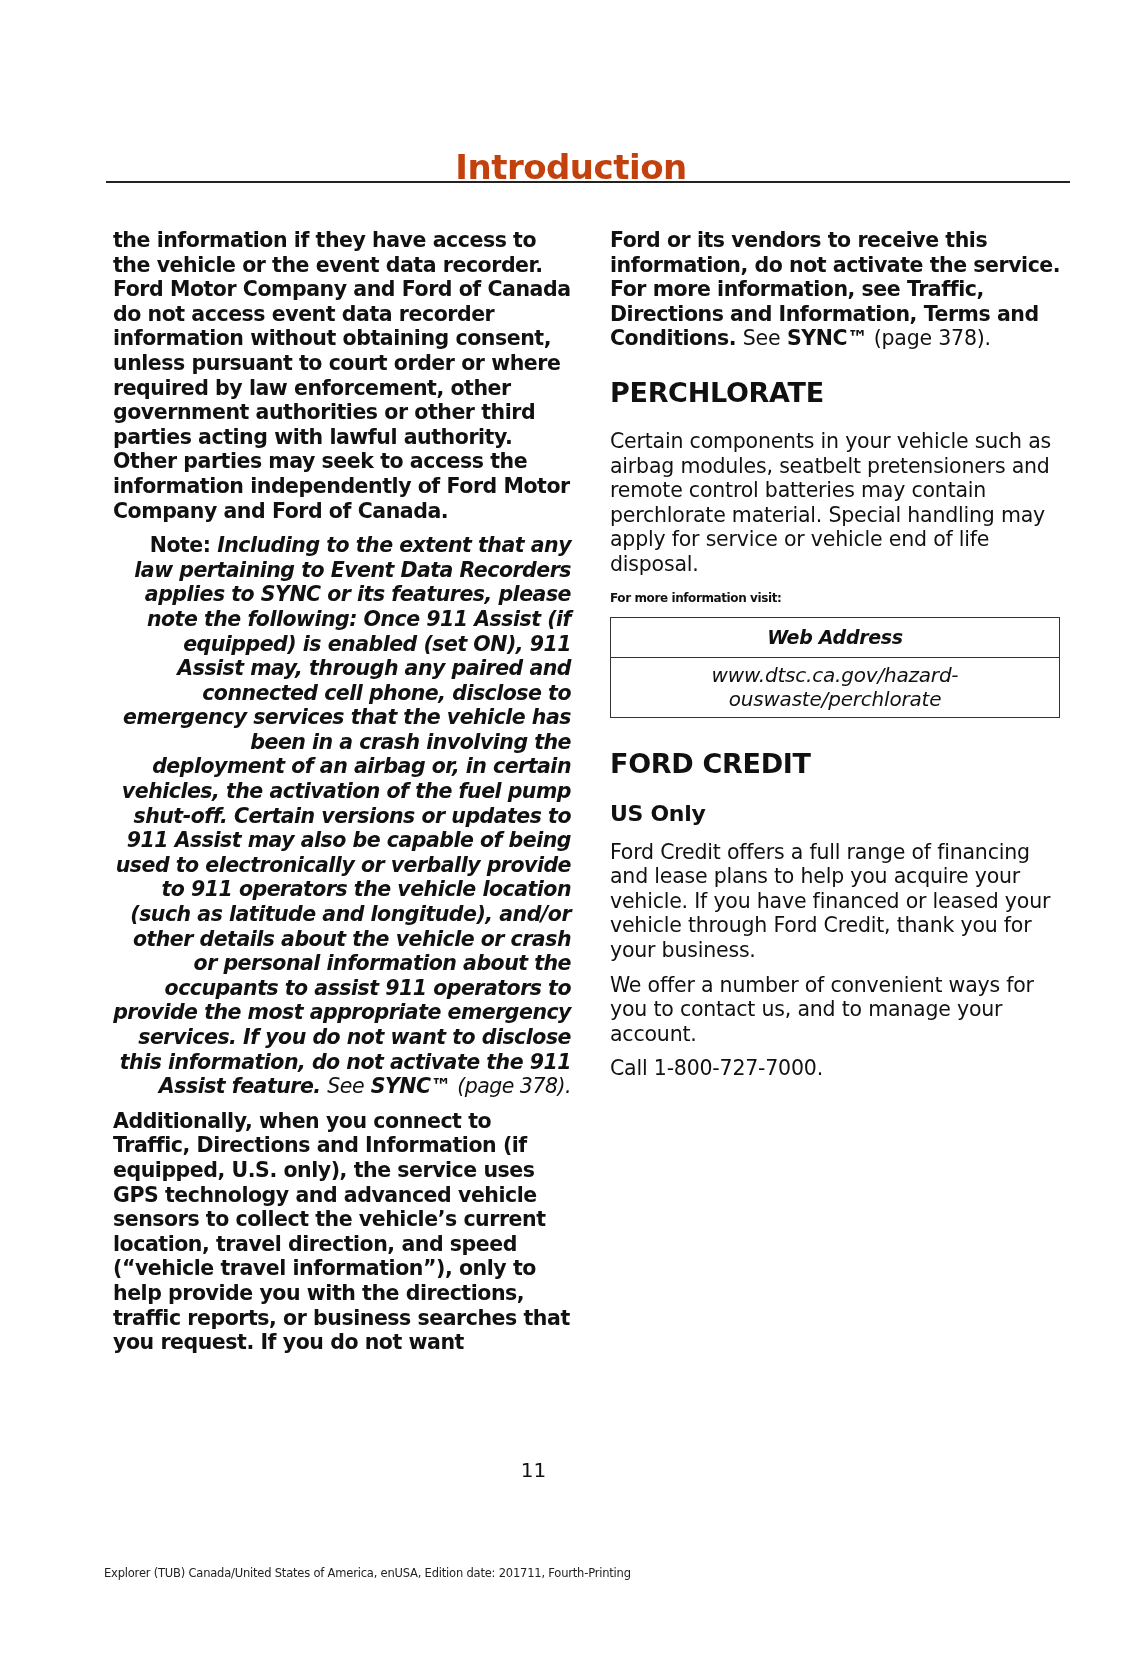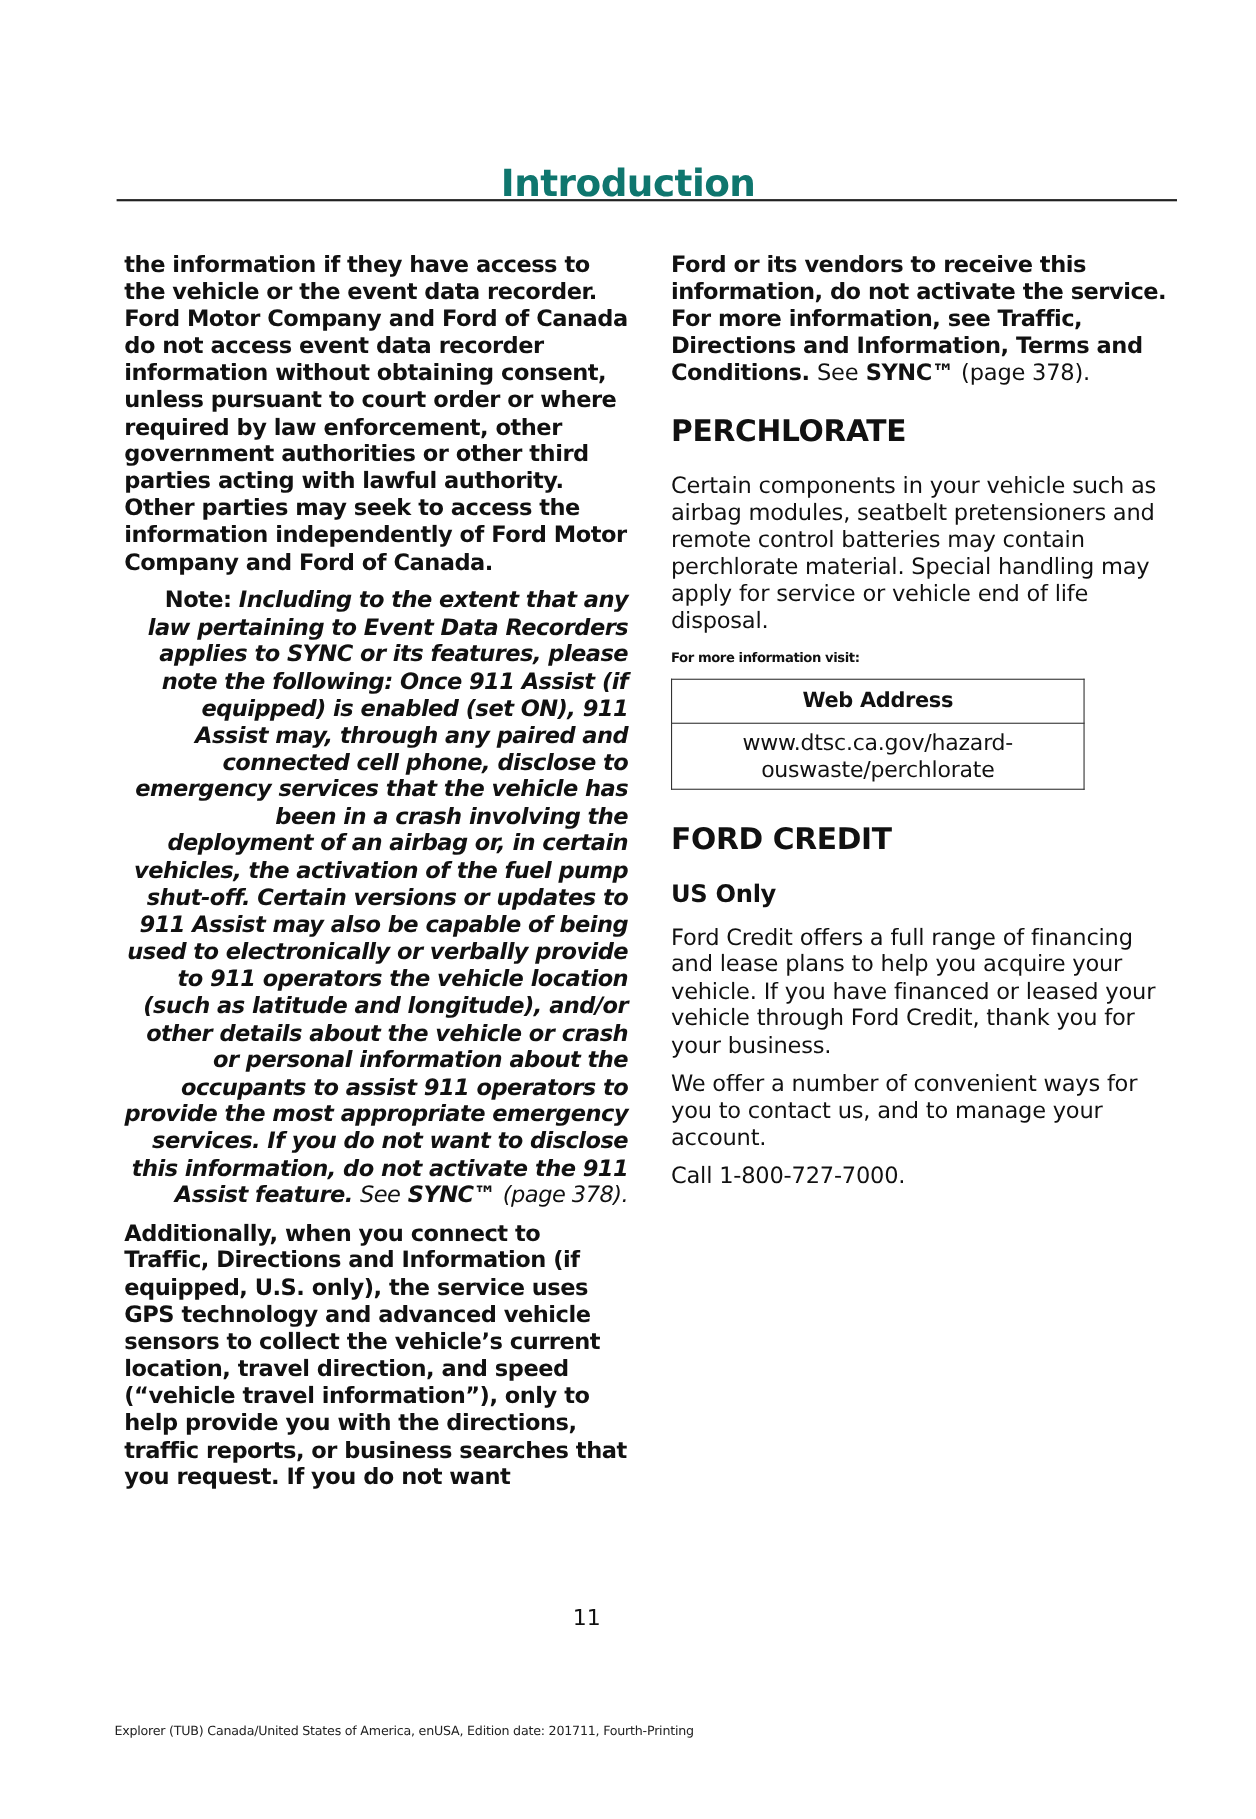--- a/index.html
+++ b/index.html
@@ -3,42 +3,42 @@
 <meta charset="utf-8">
 <style>
   html, body { margin: 0; padding: 0; background: #ffffff; }
   body {
     width: 1142px; height: 1654px; position: relative; overflow: hidden;
     font-family: "DejaVu Sans", sans-serif; color: #111111;
   }
   .page-title {
     position: absolute; left: 0; top: 124px; width: 1142px; text-align: center;
     font-family: "DejaVu Sans", sans-serif; font-weight: bold; font-size: 34px;
-    letter-spacing: -0.5px; color: #0f766e;
+    letter-spacing: -0.5px; color: #c2410c;
   }
   .title-rule {
     position: absolute; left: 106px; top: 181px; width: 964px; height: 0;
     border-top: 2px solid #222;
   }
   .col { position: absolute; top: 228px; width: 458px; }
   .col-left { left: 113px; }
   .col-right { left: 610px; width: 452px; }
   p { margin: 0 0 10px 0; font-size: 20.5px; line-height: 24.6px; }
   .bold { font-weight: bold; letter-spacing: -0.45px; }
   .note p { font-weight: bold; font-style: italic; letter-spacing: -0.5px; text-align: right; }
   .reg { font-weight: normal; letter-spacing: -0.2px; }
   .reg-it { font-weight: normal; font-style: italic; }
   .b-up { font-weight: bold; font-style: normal; }
   h2 {
     margin: 26px 0 20px 0; font-size: 27px; font-weight: bold; letter-spacing: -0.3px;
     line-height: 32px;
   }
   h3 { margin: 0 0 12px 0; font-size: 22px; font-weight: bold; line-height: 28px; letter-spacing: -0.3px;}
   .subhead { font-size: 12px; font-weight: bold; margin: 14px 0 12px 0; letter-spacing: -0.4px; }
-  table.web { width: 376px; border-collapse: collapse; margin: 0 0 0 0; }
+  table.web { width: 450px; border-collapse: collapse; margin: 0 0 0 0; font-style: italic; }
   table.web th, table.web td {
     border: 1.5px solid #333; text-align: center; font-size: 20px; line-height: 24px;
   }
   table.web th { font-weight: bold; padding: 7px 4px 8px 4px; font-size: 19px; letter-spacing: -0.3px; }
   table.web td { font-weight: normal; padding: 5px 20px 6px 20px; letter-spacing: -0.2px; }
   .page-number {
     position: absolute; left: 0; width: 1067px; top: 1458px; text-align: center;
     font-size: 20px; color: #111;
   }
   .footer {

